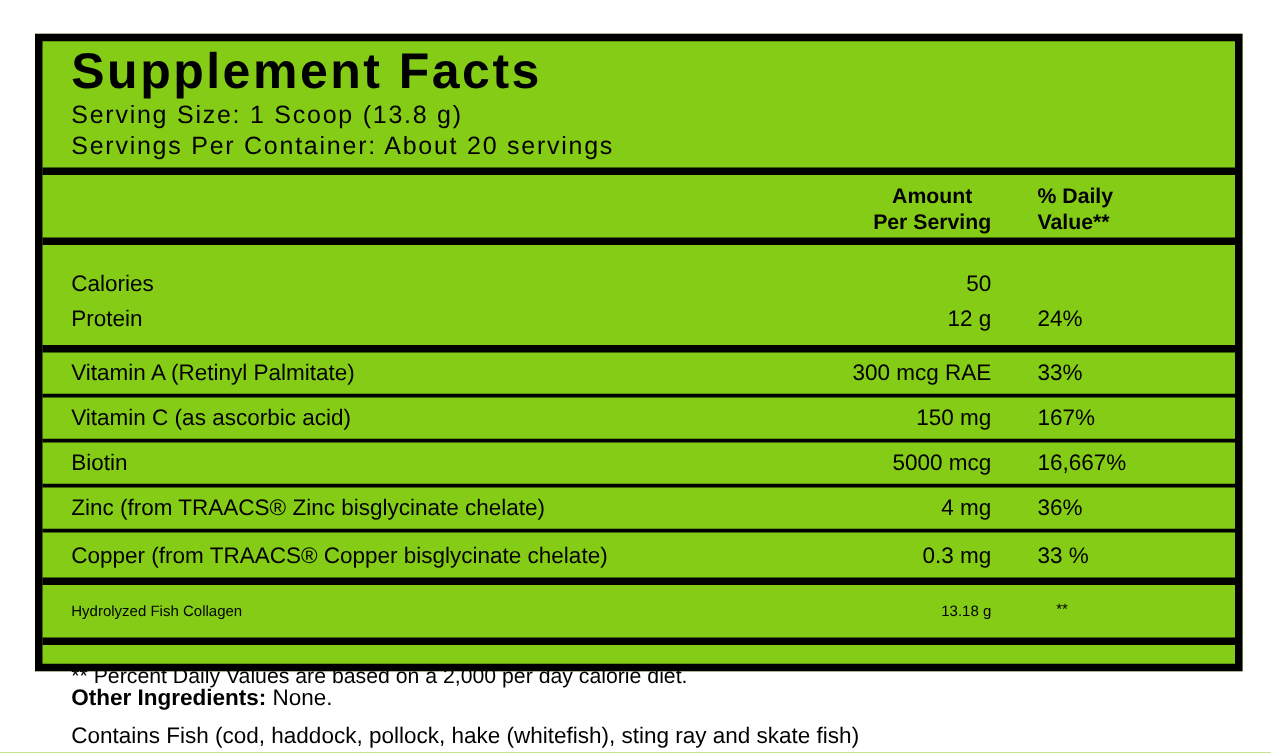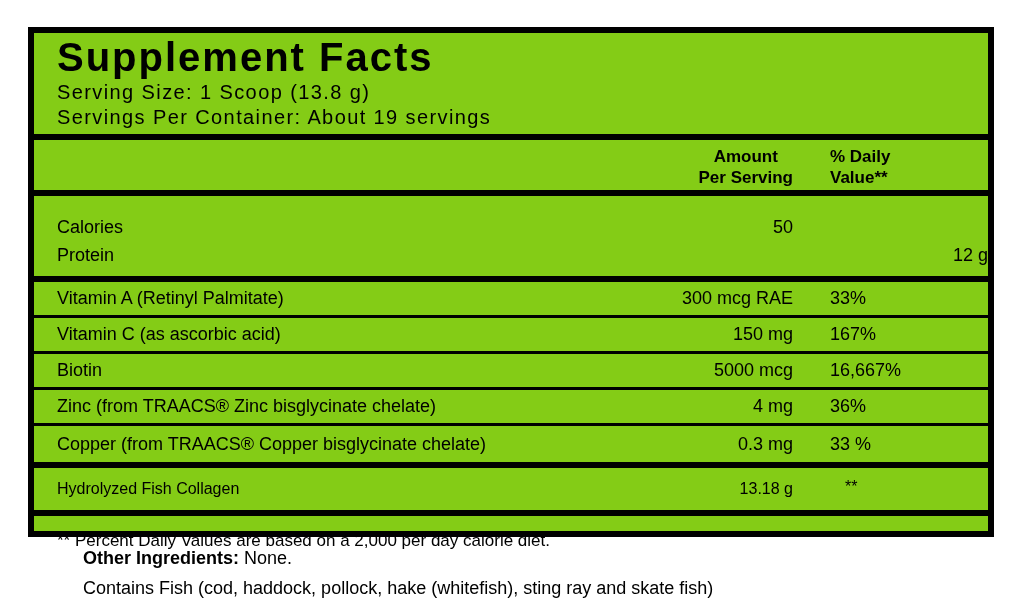--- a/index.html
+++ b/index.html
@@ -51,37 +51,37 @@
   }
   .center-block { display: inline-block; text-align: center; }
 
   .basic-section { height: 80px; padding-top: 17px; font-size: 18px; }
   .basic-section .trow { height: 28px; }
 
   .nutrient-section { font-size: 18px; }
   .nutrient-section .trow { height: 36px; border-bottom: 3px solid #000; }
   .nutrient-section .trow:last-child { border-bottom: none; }
 
-  .collagen-row { height: 42px; font-size: 16px; }
+  .collagen-row { height: 42px; font-size: 12px; }
   .collagen-row .cell-dv { position: relative; top: -2px; padding-left: 15px; }
 
   .footnote-row { height: 50px; display: flex; align-items: center; padding-left: 23px; font-size: 17px; }
 
-  .below-box { position: absolute; left: 57px; top: 543px; font-size: 18px; line-height: 30px; margin-left: 26px; }
+  .below-box { position: absolute; left: 57px; top: 543px; font-size: 18px; line-height: 30px; }
   .bold { font-weight: bold; }
 </style>
 </head>
 <body>
 
 <div class="label-box">
 
   <div class="title-section">
     <h1 class="sf-title">Supplement Facts</h1>
     <div class="serving-line">Serving Size: 1 Scoop (13.8 g)</div>
-    <div class="serving-line">Servings Per Container: About 19 servings</div>
+    <div class="serving-line">Servings Per Container: About 20 servings</div>
   </div>
 
   <div class="bar"></div>
 
   <div class="trow header-row">
     <div class="cell-name"></div>
     <div class="cell-amount">
       <span class="center-block">
         <span>Amount</span><br>
         <span>Per Serving</span>
@@ -97,20 +97,21 @@
 
   <div class="basic-section">
     <div class="trow">
       <div class="cell-name">Calories</div>
       <div class="cell-amount">50</div>
       <div class="cell-dv"></div>
     </div>
     <div class="trow">
       <div class="cell-name">Protein</div>
       <div class="cell-amount">12 g</div>
+      <div class="cell-dv">24%</div>
     </div>
   </div>
 
   <div class="bar"></div>
 
   <div class="nutrient-section">
     <div class="trow">
       <div class="cell-name">Vitamin A (Retinyl Palmitate)</div>
       <div class="cell-amount">300 mcg RAE</div>
       <div class="cell-dv">33%</div>

